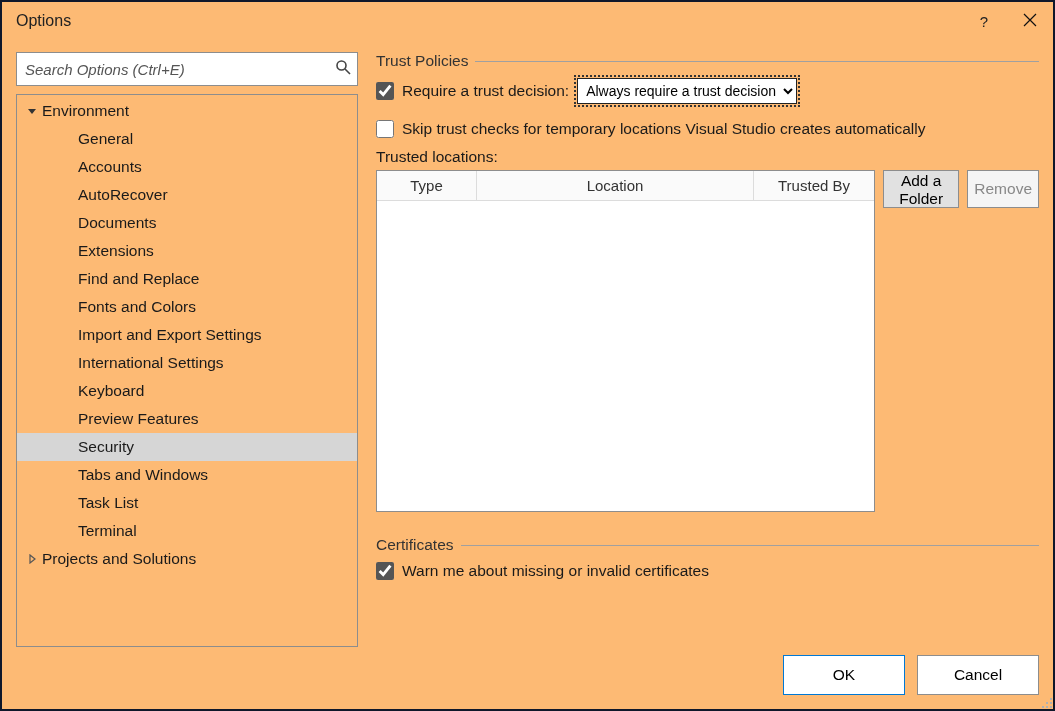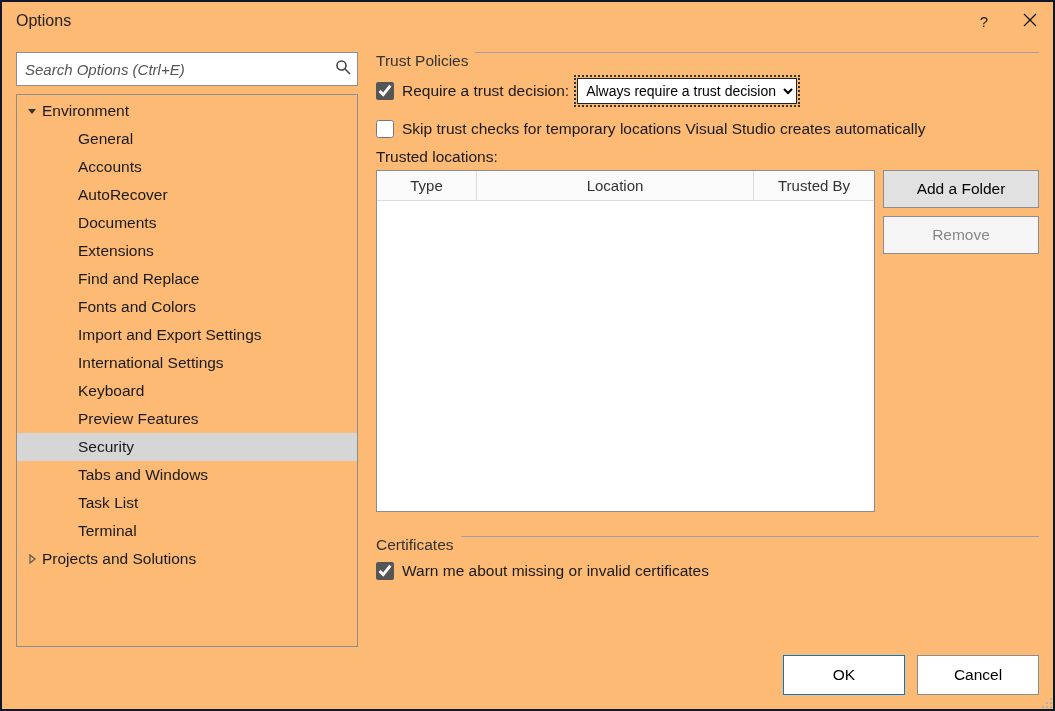--- a/index.html
+++ b/index.html
@@ -94,21 +94,21 @@
     flex-shrink: 0;
   }
   .tree-item .indent { display:inline-block; width: 36px; }
   .tree-item.selected { background: #d6d6d6; }
   .right-panel {
     flex: 1;
     display: flex; flex-direction: column;
     min-width: 0;
   }
   .group-heading {
-    display: flex; 
+    display: flex; align-items: center;
     gap: 7px;
     margin: 0 0 8px 0;
     color: #333;
   }
   .group-heading .hline {
     flex: 1; height: 1px; background: #a0a0a0;
   }
   .row { display: flex; align-items: center; gap: 8px; margin-bottom: 10px; }
   input[type="checkbox"] {
     width: 18px; height: 18px;
@@ -142,21 +142,21 @@
     height: 30px;
   }
   .tcol {
     display: flex; align-items: center; justify-content: center;
     color: #333;
     font-size: 15px;
   }
   .tcol.type { width: 100px; border-right: 1px solid #dcdcdc; }
   .tcol.location { flex: 1; border-right: 1px solid #dcdcdc; }
   .tcol.trustedby { width: 120px; }
-  .side-btns { width: 156px; display: flex; flex-direction: column; gap: 8px; }
+  .side-btns { width: 156px; display: flex; flex-direction: row; gap: 8px; }
   button.win {
     font-family: inherit; font-size: 15.5px;
     height: 38px;
     border: 1px solid #8d8d8d;
     background: #e1e1e1;
     cursor: pointer;
   }
   button.win:disabled {
     background: #f5f5f5;
     color: #888;

